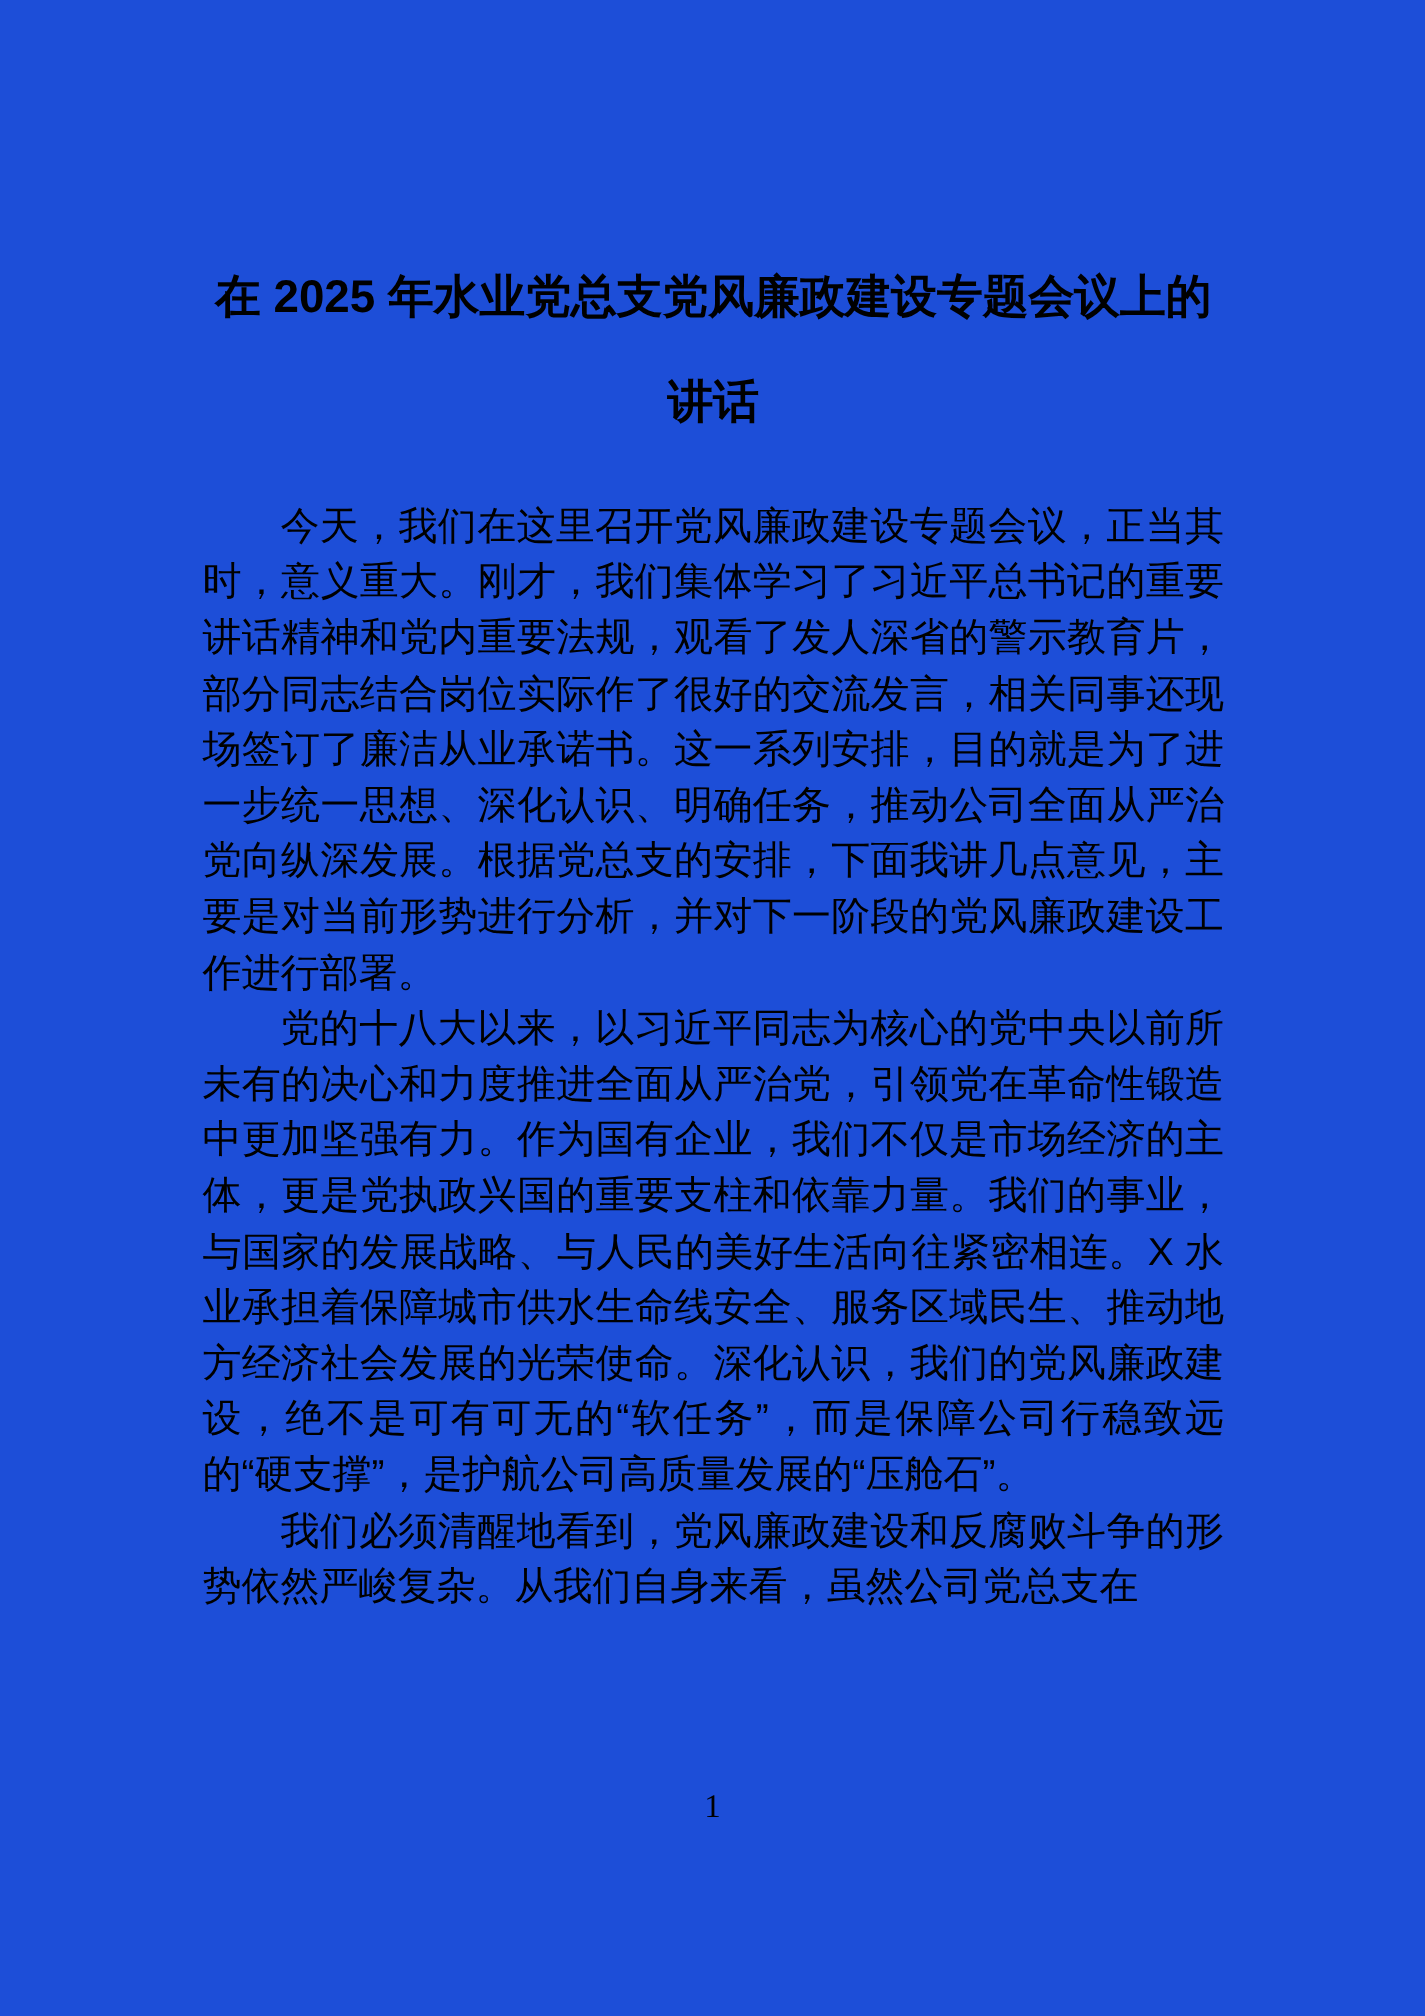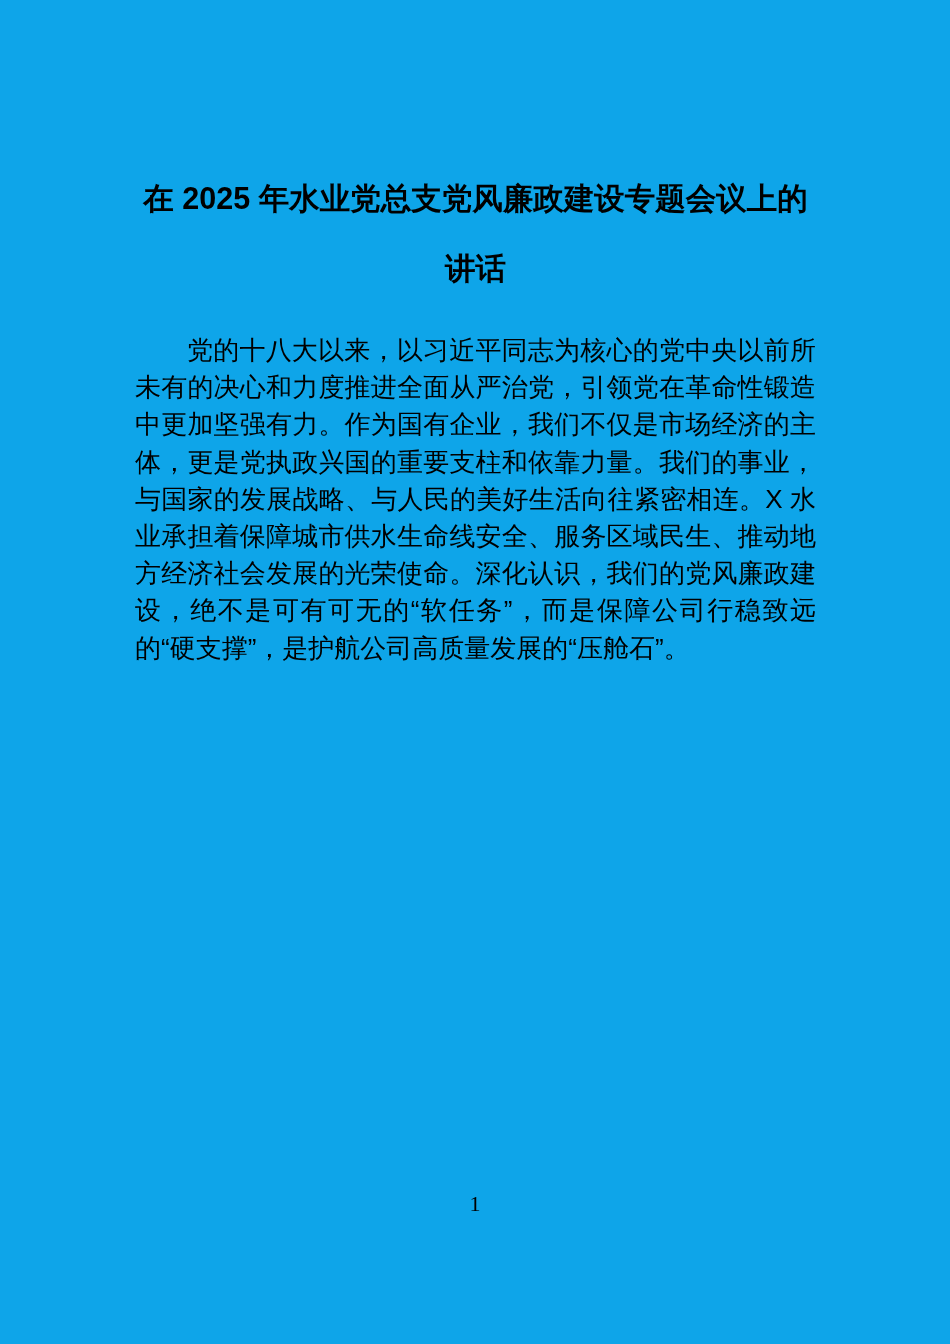--- a/index.html
+++ b/index.html
@@ -13,21 +13,21 @@
     position: relative;
     font-family: "Liberation Sans", "DejaVu Sans", sans-serif;
     color: #000000;
     -webkit-font-smoothing: antialiased;
   }
   .page {
     position: absolute;
     left: 0; top: 0;
     width: 950px;
     height: 1344px;
-    background: #0ea5e9;
+    background: #1d4ed8;
     overflow: hidden;
   }
   .content {
     position: absolute;
     left: 135px;
     top: 0;
     width: 681px;
   }
   .doc-title {
     margin: 0;
@@ -85,22 +85,24 @@
 <body>
 
 <div class="page">
   <div class="content">
 
     <h1 class="doc-title">在 2025 年水业党总支党风廉政建设专题会议上的讲话</h1>
 
     <div class="body-block">
 
 
+      <p class="para indent">今天，我们在这里召开党风廉政建设专题会议，正当其时，意义重大。刚才，我们集体学习了习近平总书记的重要讲话精神和党内重要法规，观看了发人深省的警示教育片，部分同志结合岗位实际作了很好的交流发言，相关同事还现场签订了廉洁从业承诺书。这一系列安排，目的就是为了进一步统一思想、深化认识、明确任务，推动公司全面从严治党向纵深发展。根据党总支的安排，下面我讲几点意见，主要是对当前形势进行分析，并对下一阶段的党风廉政建设工作进行部署。</p>
 
 
       <p class="para indent">党的十八大以来，以习近平同志为核心的党中央以前所未有的决心和力度推进全面从严治党，引领党在革命性锻造中更加坚强有力。作为国有企业，我们不仅是市场经济的主体，更是党执政兴国的重要支柱和依靠力量。我们的事业，与国家的发展战略、与人民的美好生活向往紧密相连。X 水业承担着保障城市供水生命线安全、服务区域民生、推动地方经济社会发展的光荣使命。深化认识，我们的党风廉政建设，绝不是可有可无的“软任务”，而是保障公司行稳致远的“硬支撑”，是护航公司高质量发展的“压舱石”。</p>
 
+      <p class="para indent">我们必须清醒地看到，党风廉政建设和反腐败斗争的形势依然严峻复杂。从我们自身来看，虽然公司党总支在</p>
 
     </div>
   </div>
 
   <div class="page-number">1</div>
 </div>
 
 </body></html>

